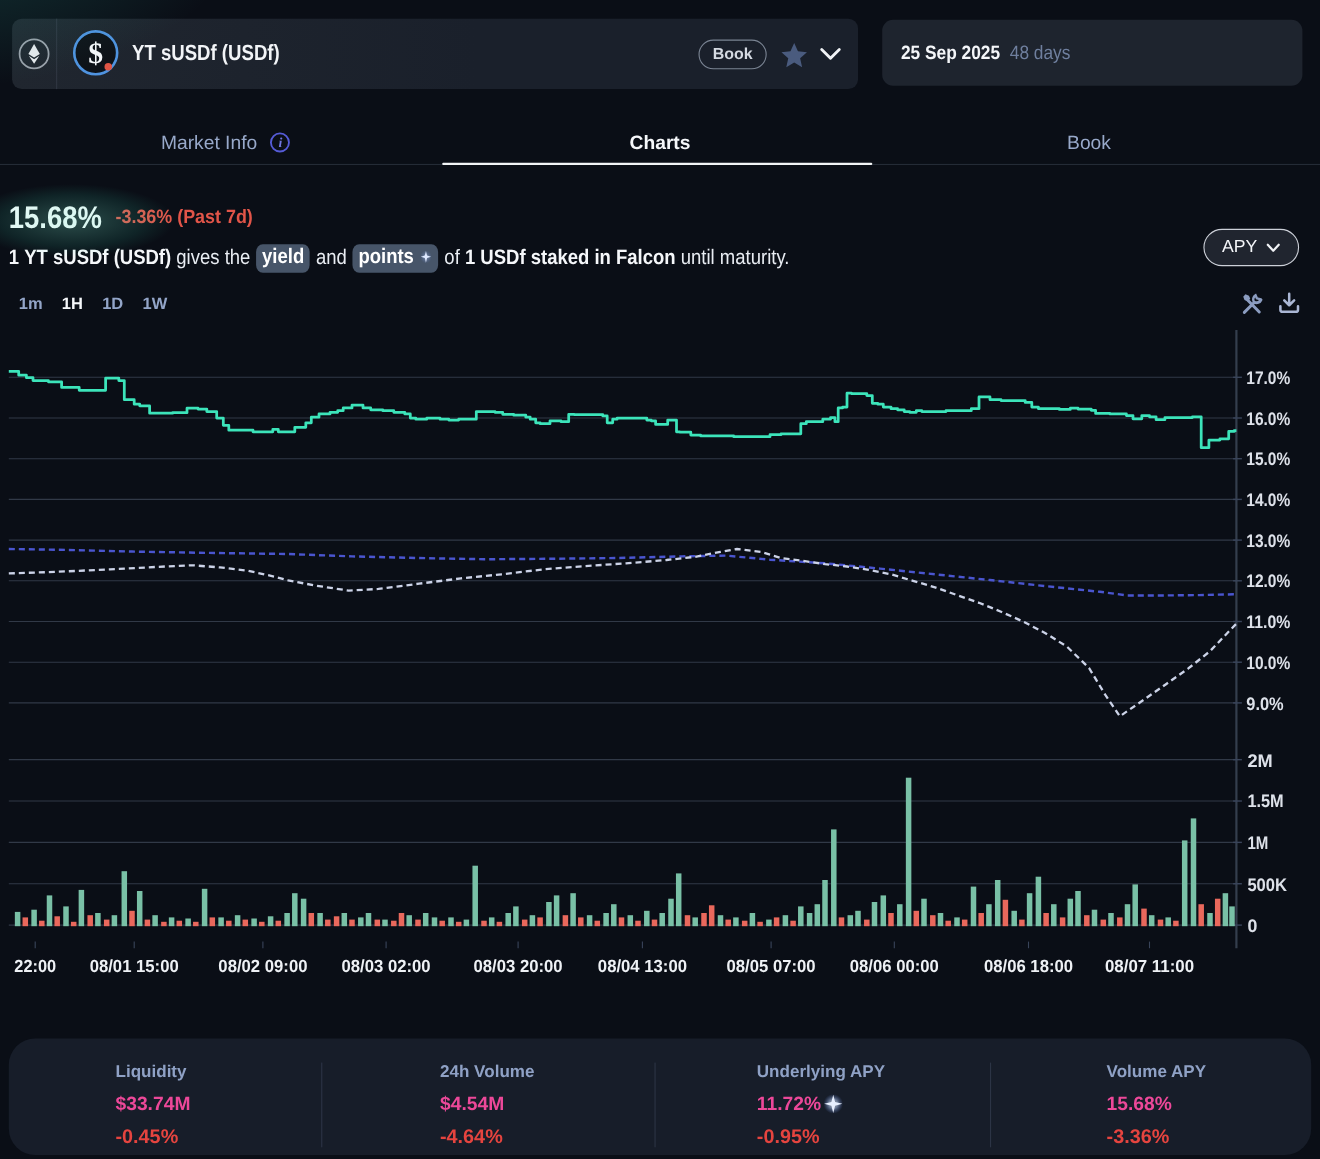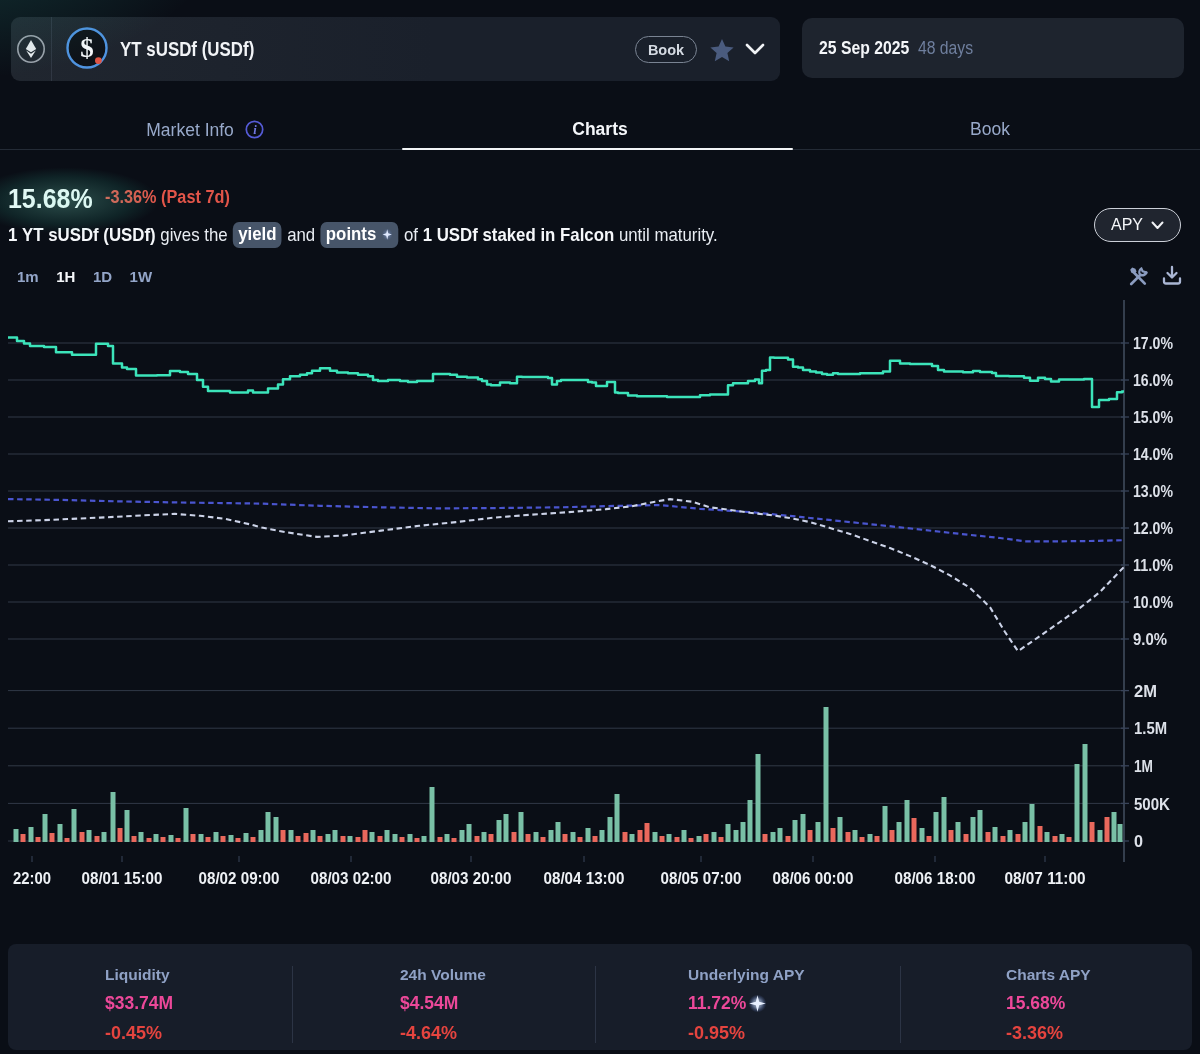--- a/index.html
+++ b/index.html
@@ -29,21 +29,21 @@
 #sentence { left:8px; top:222px; font-size:19px; color:#e9edf3; height:25px; display:flex; align-items:center; transform:scaleX(0.885); transform-origin:0 50%; white-space:nowrap; }
 #sentence b { color:#f5f7fa; }
 .chip { background:#475569; border-radius:7px; padding:1px 6px 3px 6px; margin:0 6px; color:#fff; font-weight:bold; }
 #apy { left:1094px; top:208px; width:87px; height:34px; border:1.5px solid #ccd0d8; border-radius:17px;
   background:#20252f; color:#f5f7fa; font-size:16px; display:flex; align-items:center; justify-content:center; gap:8px;text-align:right; }
 #ranges { left:17px; top:268px; font-size:15px; color:#93a5c8; display:flex; gap:17.5px; font-weight:bold; }
 #ranges .act { color:#f5f7fa; }
 #chart { left:0; top:0; z-index:10; }
 .ax { font:bold 16.5px "Liberation Sans",sans-serif; fill:#dde1e9; }
 .xl { font:bold 16px "Liberation Sans",sans-serif; fill:#eef1f5; }
-#bottom { left:8px; top:944px; width:1184px; height:106px; background:#171d29; border-radius:8px; }
+#bottom { left:8px; top:944px; width:1184px; height:106px; background:#171d29; border-radius:24px; }
 .col { position:absolute; top:22px; }
 .ct { font-size:15.5px; color:#8fa1c5; font-weight:bold; }
 .cv { font-size:17.5px; color:#ec4899; font-weight:bold; margin-top:9px; }
 .cc { font-size:18px; color:#e5443f; font-weight:bold; margin-top:9px; }
 .sep { position:absolute; top:22px; width:1px; height:77px; background:#2c3445; }
 </style></head>
 <body>
 <div id="page">
   <div class="abs" id="topbarL">
     <div id="ethbox">
@@ -359,21 +359,21 @@
                 <stop offset="45%" stop-color="#bcd2f8"></stop>
                 <stop offset="100%" stop-color="#5577cc" stop-opacity="0"></stop>
               </radialGradient>
             </defs>
             <circle cx="9.5" cy="9.5" r="9" fill="url(#spg)" opacity="0.55"></circle>
             <path d="M9.5 1.2 L11.2 7.8 L17.8 9.5 L11.2 11.2 L9.5 17.8 L7.8 11.2 L1.2 9.5 L7.8 7.8 Z" fill="#e8f0ff"></path>
           </svg></div>
         <div class="cc">-0.95%</div>
       </div>
     <div class="col" style="left:998px">
-        <div class="ct">Charts APY</div>
+        <div class="ct">Volume APY</div>
         <div class="cv">15.68%</div>
         <div class="cc">-3.36%</div>
       </div>
     <div class="sep" style="left:284px"></div>
     <div class="sep" style="left:587px"></div>
     <div class="sep" style="left:892px"></div>
   </div>
   <div class="abs" id="glowTL"></div>
   <div class="abs" id="glowRate"></div>
 </div>

